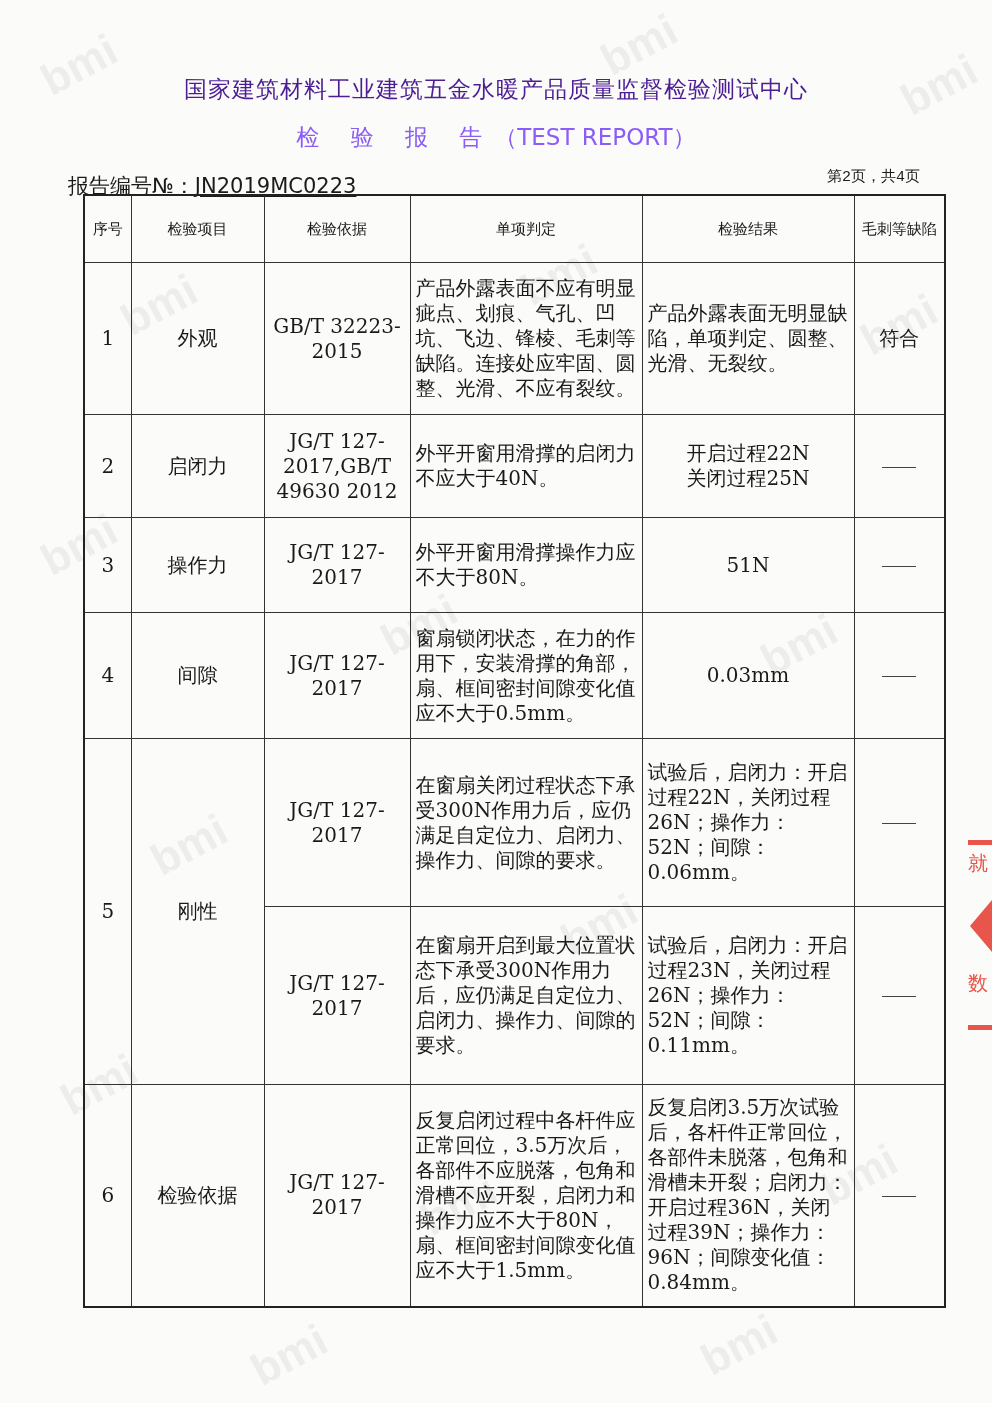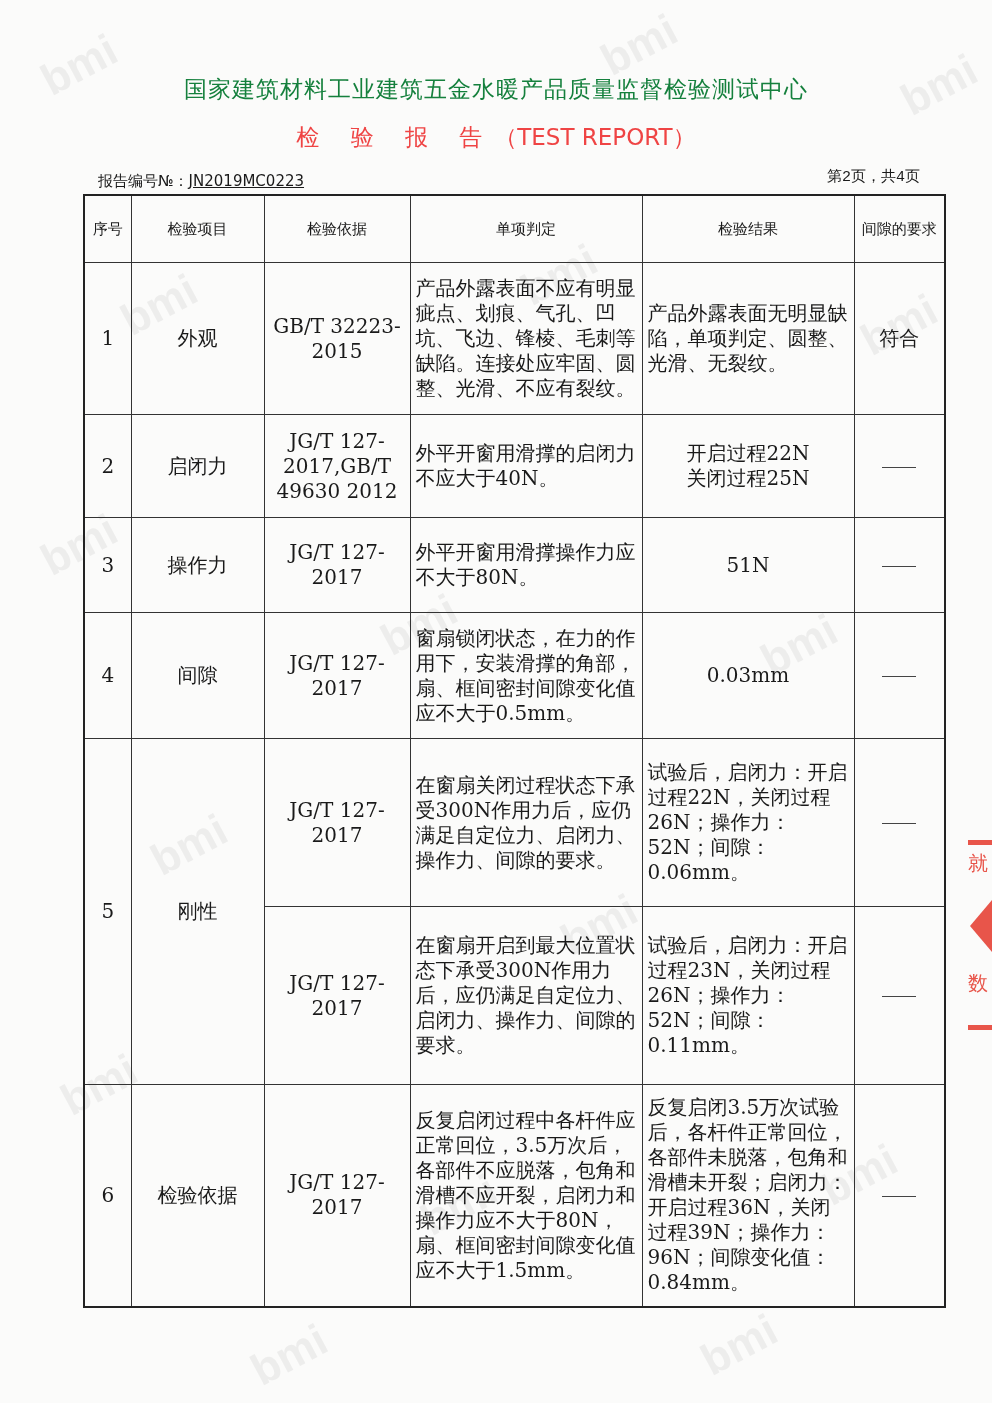--- a/index.html
+++ b/index.html
@@ -3,25 +3,25 @@
 <meta charset="utf-8">
 <style>
   html, body { margin:0; padding:0; }
   body {
     width: 992px; height: 1403px; background:#fbfbfa; position:relative; overflow:hidden;
     font-family: "DejaVu Serif", "Liberation Serif", serif; color:#1a1a1a;
   }
   .wm { position:absolute; color:rgba(200,200,200,0.28); font-family:"Liberation Sans", sans-serif;
         font-size:44px; font-weight:bold; transform:rotate(-28deg); pointer-events:none; }
   .title1 { position:absolute; top:74px; left:0; width:992px; text-align:center;
-            font-family:"DejaVu Sans", sans-serif; font-size:23px; letter-spacing:1px; color:#15803d; }
+            font-family:"DejaVu Sans", sans-serif; font-size:23px; letter-spacing:1px; color:#4c1d95; }
   .title2 { position:absolute; top:122px; left:0; width:992px; text-align:center;
-            font-family:"DejaVu Sans", sans-serif; font-size:23px; color:#ef4444; }
+            font-family:"DejaVu Sans", sans-serif; font-size:23px; color:#8b5cf6; }
   .title2 .cn { letter-spacing:12px; }
-  .reportno { position:absolute; top:172px; left:98px; font-family:"DejaVu Sans", sans-serif; font-size:15px; }
+  .reportno { position:absolute; top:172px; left:68px; font-family:"DejaVu Sans", sans-serif; font-size:21px; }
   .reportno .val { text-decoration:underline; }
   .pageinfo { position:absolute; top:167px; right:72px; font-family:Liberation Mono, monospace; font-size:15px; }
   table { position:absolute; top:194px; left:83px; width:861px; border-collapse:collapse; table-layout:fixed;
           border:2px solid #222; }
   td, th { border:1.5px solid #333; font-weight:normal; font-size:20px; line-height:25px; vertical-align:middle; }
   th { font-family:"DejaVu Sans", sans-serif; font-size:15px; height:64px; text-align:center;margin-left:12px; }
   td.c { text-align:center; }
   td.l { text-align:left; padding:2px 5px; }
   .dash { display:inline-block; width:34px; border-top:1.2px solid #444; vertical-align:middle; }
   .stamp { position:absolute; left:966px; top:840px; width:26px; height:200px; }
@@ -70,21 +70,21 @@
       <col style="width:212px">
       <col style="width:91px">
   </colgroup>
   <tbody>
       <tr>
     <th>序号</th>
     <th>检验项目</th>
     <th>检验依据</th>
     <th>单项判定</th>
     <th>检验结果</th>
-    <th>间隙的要求</th>
+    <th>毛刺等缺陷</th>
   </tr>
 
   <tr style="height:152px">
     <td class="c">1</td>
     <td class="c">外观</td>
     <td class="c">GB/T 32223-2015</td>
     <td class="l">产品外露表面不应有明显疵点、划痕、气孔、凹坑、飞边、锋棱、毛刺等缺陷。连接处应牢固、圆整、光滑、不应有裂纹。</td>
     <td class="l">产品外露表面无明显缺陷，单项判定、圆整、光滑、无裂纹。</td>
     <td class="c">符合</td>
   </tr>

